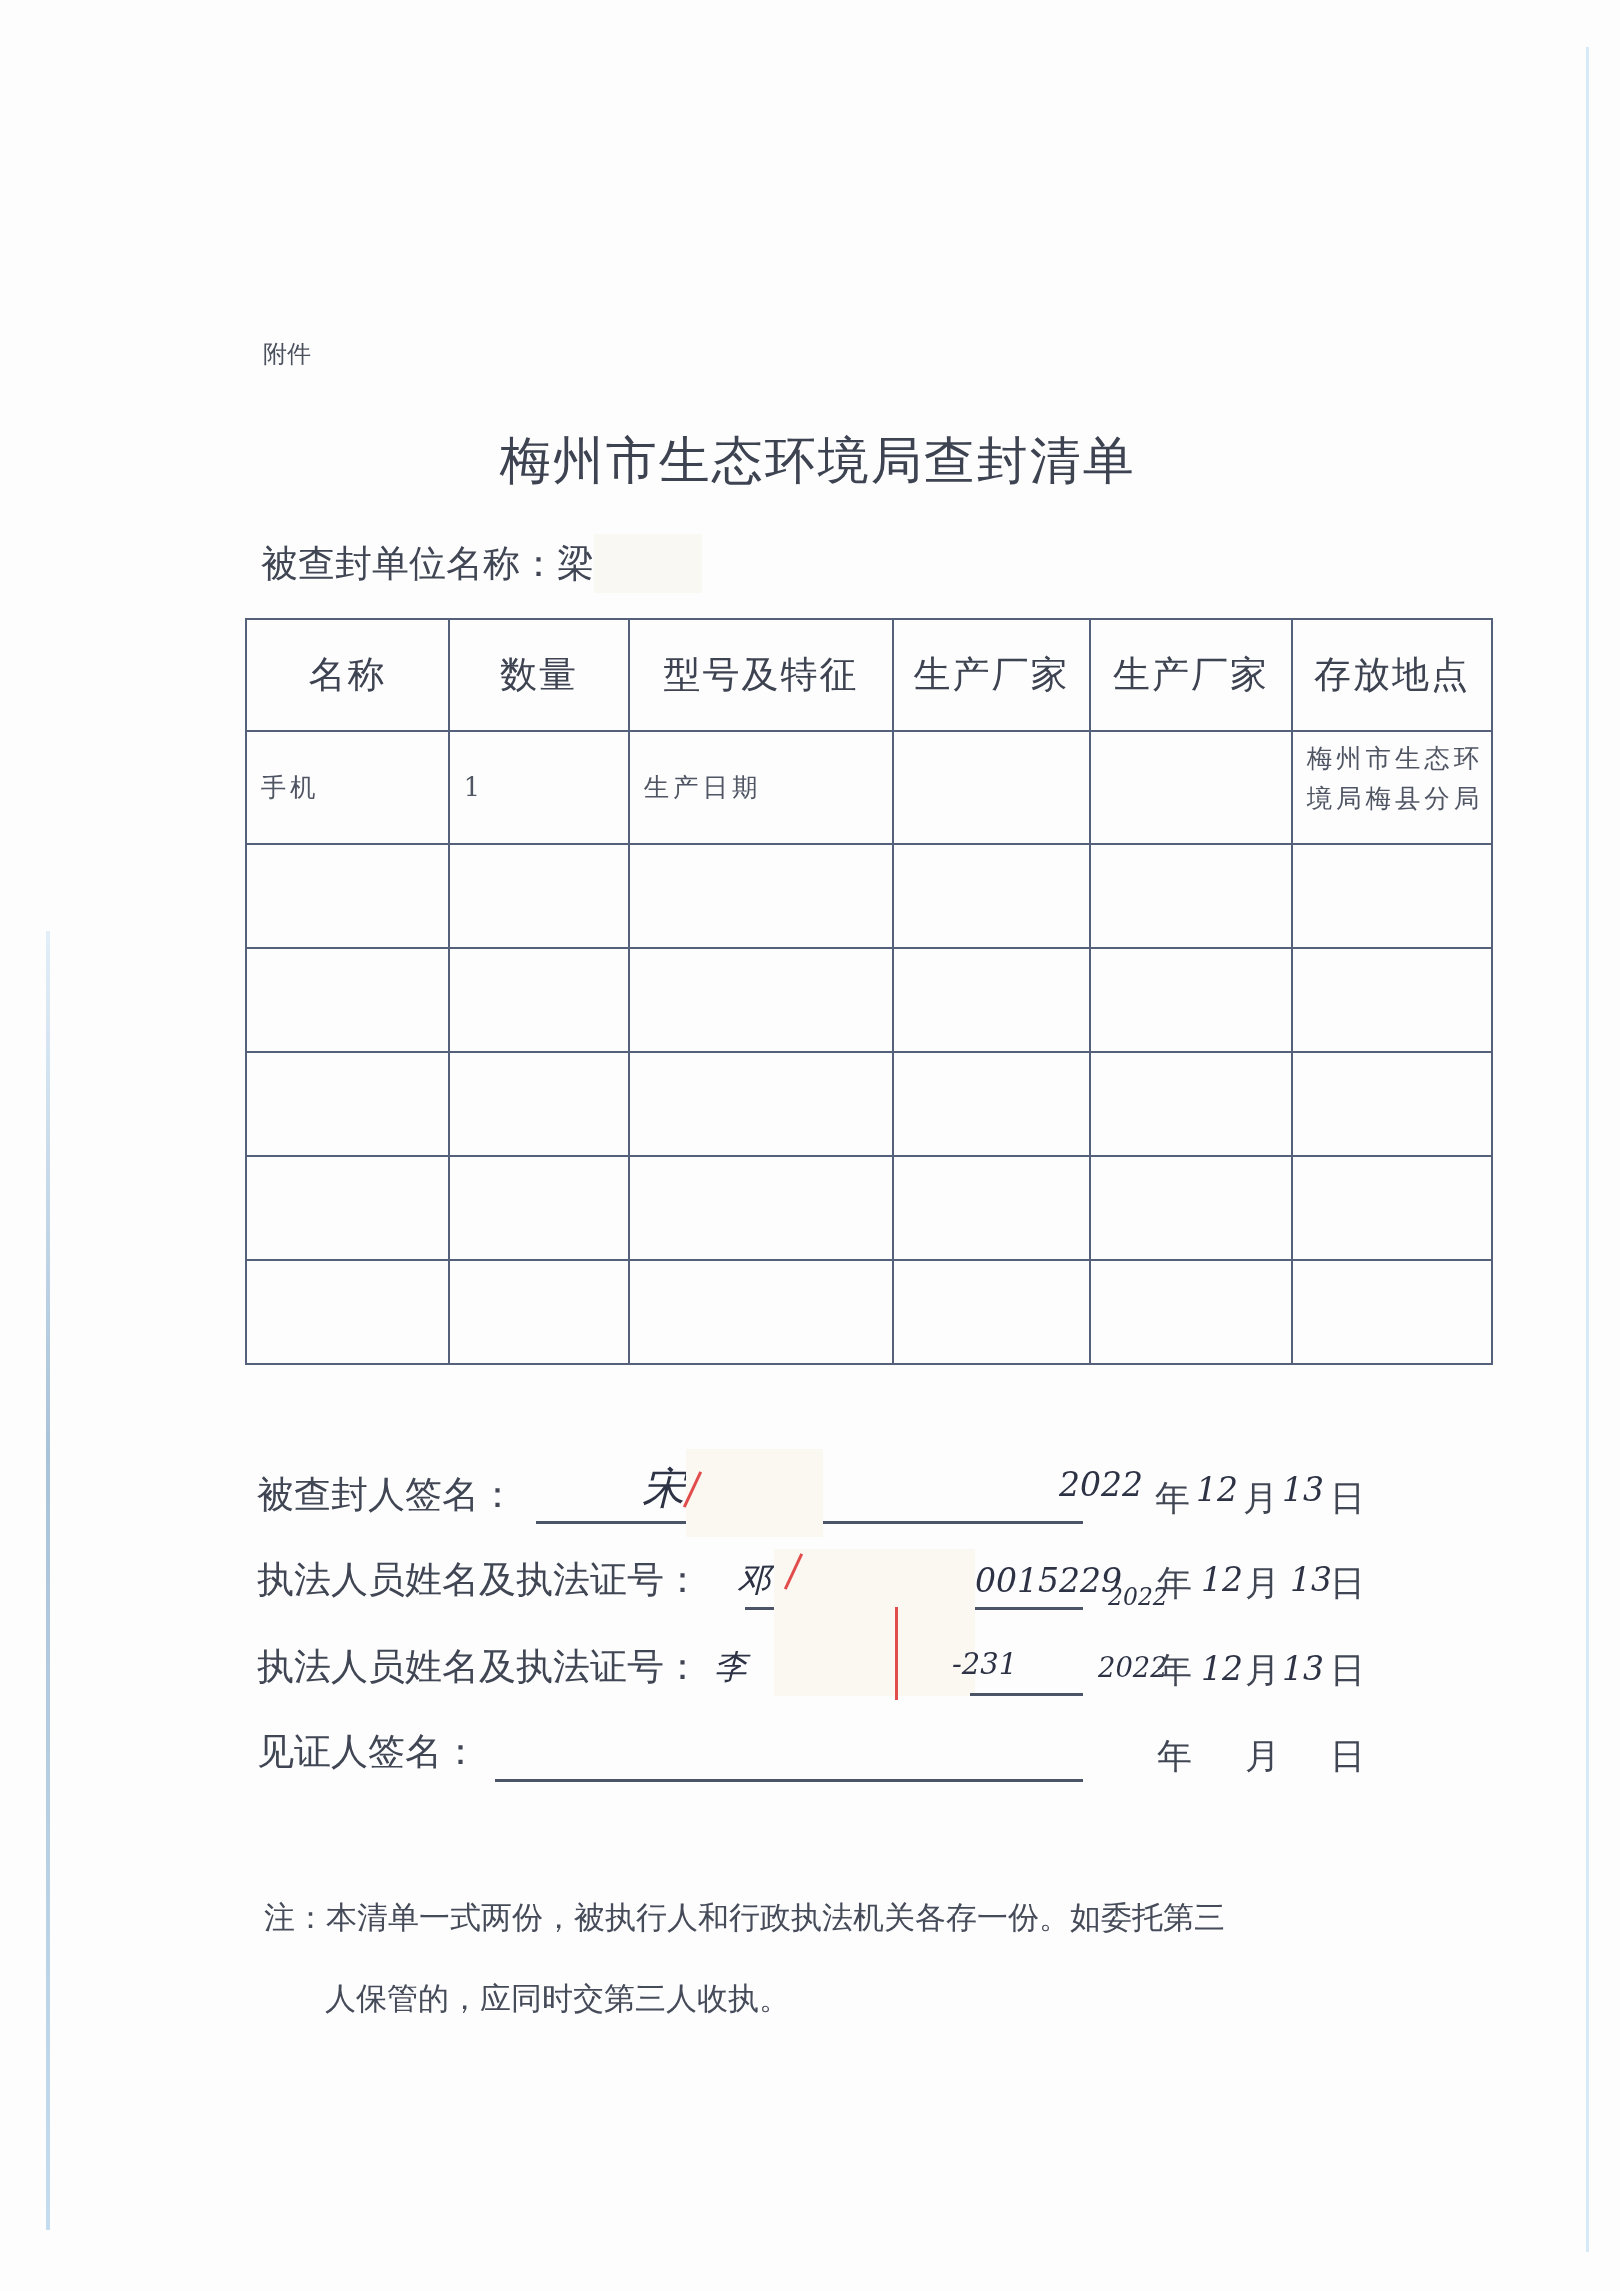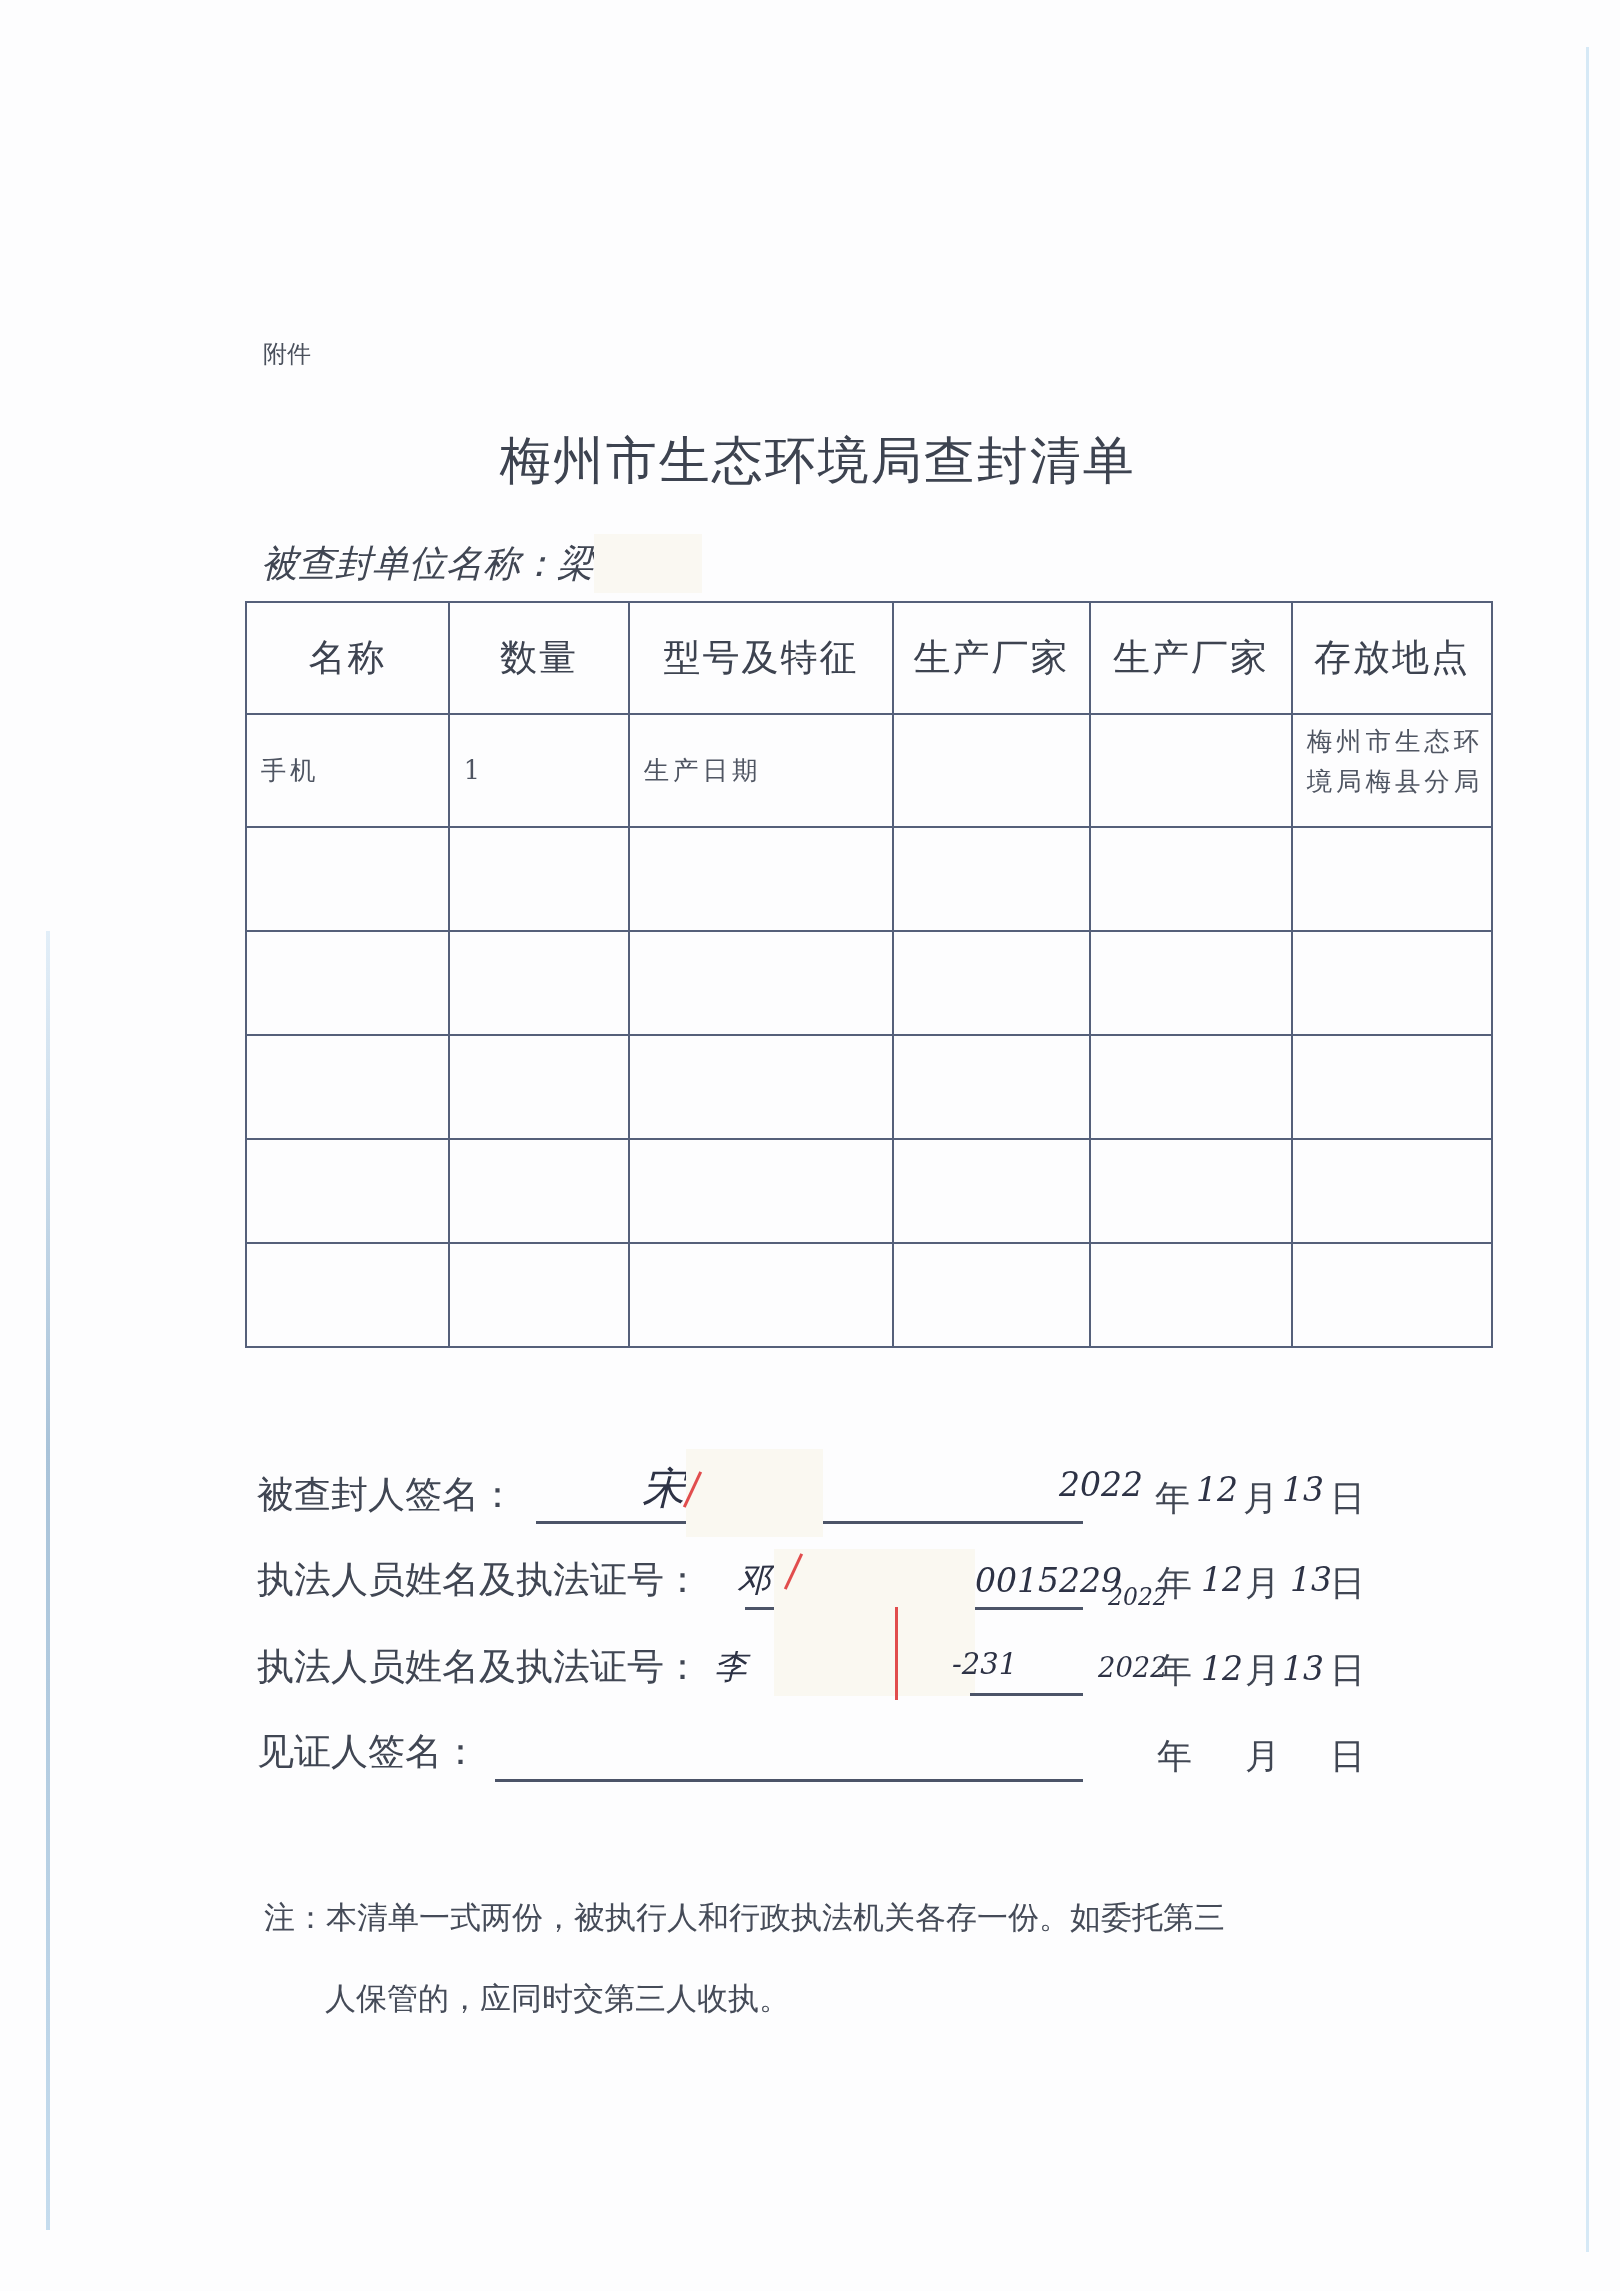--- a/index.html
+++ b/index.html
@@ -6,25 +6,25 @@
   body {
     width: 1620px; height: 2292px; position: relative; overflow: hidden;
     background: #fdfdfe;
     font-family: "DejaVu Sans", "Liberation Sans", sans-serif;
     color: #3e4552;
   }
   .scan-line-right { position: absolute; left: 1586px; top: 47px; width: 2.9px; height: 2205px; background: #d6e9f6; }
   .scan-line-left { position: absolute; left: 46px; top: 931px; width: 3.9px; height: 1299px; background: linear-gradient(#e2eef8, #a9c3d9 40%, #c5dcee); }
   .attachment { position: absolute; left: 263px; top: 338px; font-size: 24px; color: #4a505c; }
   .title { position: absolute; left: 0; width: 1620px; top: 427px; text-align: center; font-size: 51px; letter-spacing: 2px; color: #3d4350; padding-left: 7.8px; }
-  .unit-row { position: absolute; left: 261px; top: 534px; font-size: 37px; color: #404653; display: flex; align-items: center; font-style: italic; }
+  .unit-row { position: absolute; left: 261px; top: 534px; font-size: 37px; color: #404653; display: flex; align-items: center; }
   .redact { display: inline-block; background: #faf8f2; color: #f0ece4; }
   .unit-redact { width: 108px; height: 59px; margin-left: 0px; }
   table.seal {
-    position: absolute; left: 245px; top: 601px; width: 1246px;
+    position: absolute; left: 245px; top: 618px; width: 1246px;
     border-collapse: collapse; table-layout: fixed;
   }
   table.seal td, table.seal th {
     border: 2px solid #55607a; vertical-align: middle; padding: 0;
   }
   table.seal th { font-weight: normal; font-size: 37px; color: #3d4350; height: 110px; letter-spacing: 2px; text-align: center; }
   table.seal td { font-family: "DejaVu Serif", "Liberation Serif", serif; font-size: 25.5px; color: #4f5562; line-height: 40px; padding-left: 13.7px; letter-spacing: 3.9px; }
   table.seal tr.data1 td { height: 99px; }
   table.seal tr.data2 td { height: 105px; }
   table.seal tr.empty td { height: 102px; }

